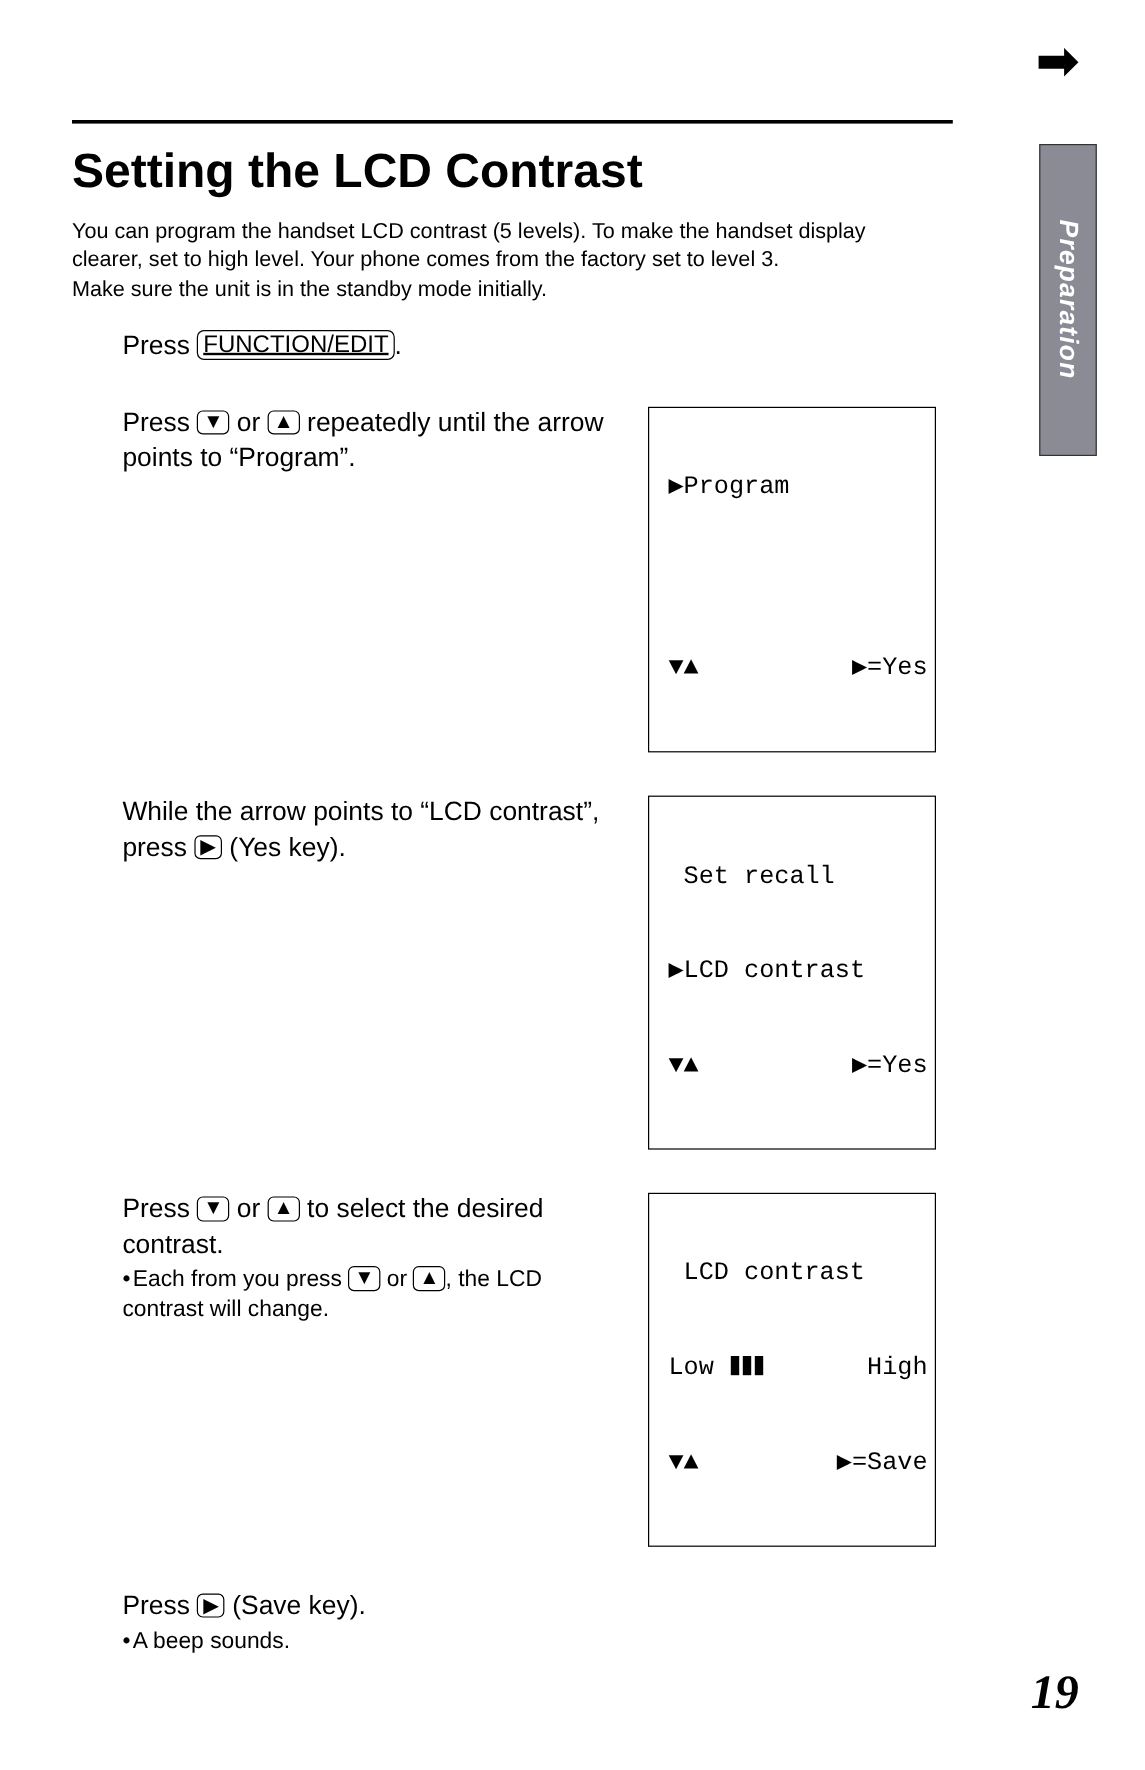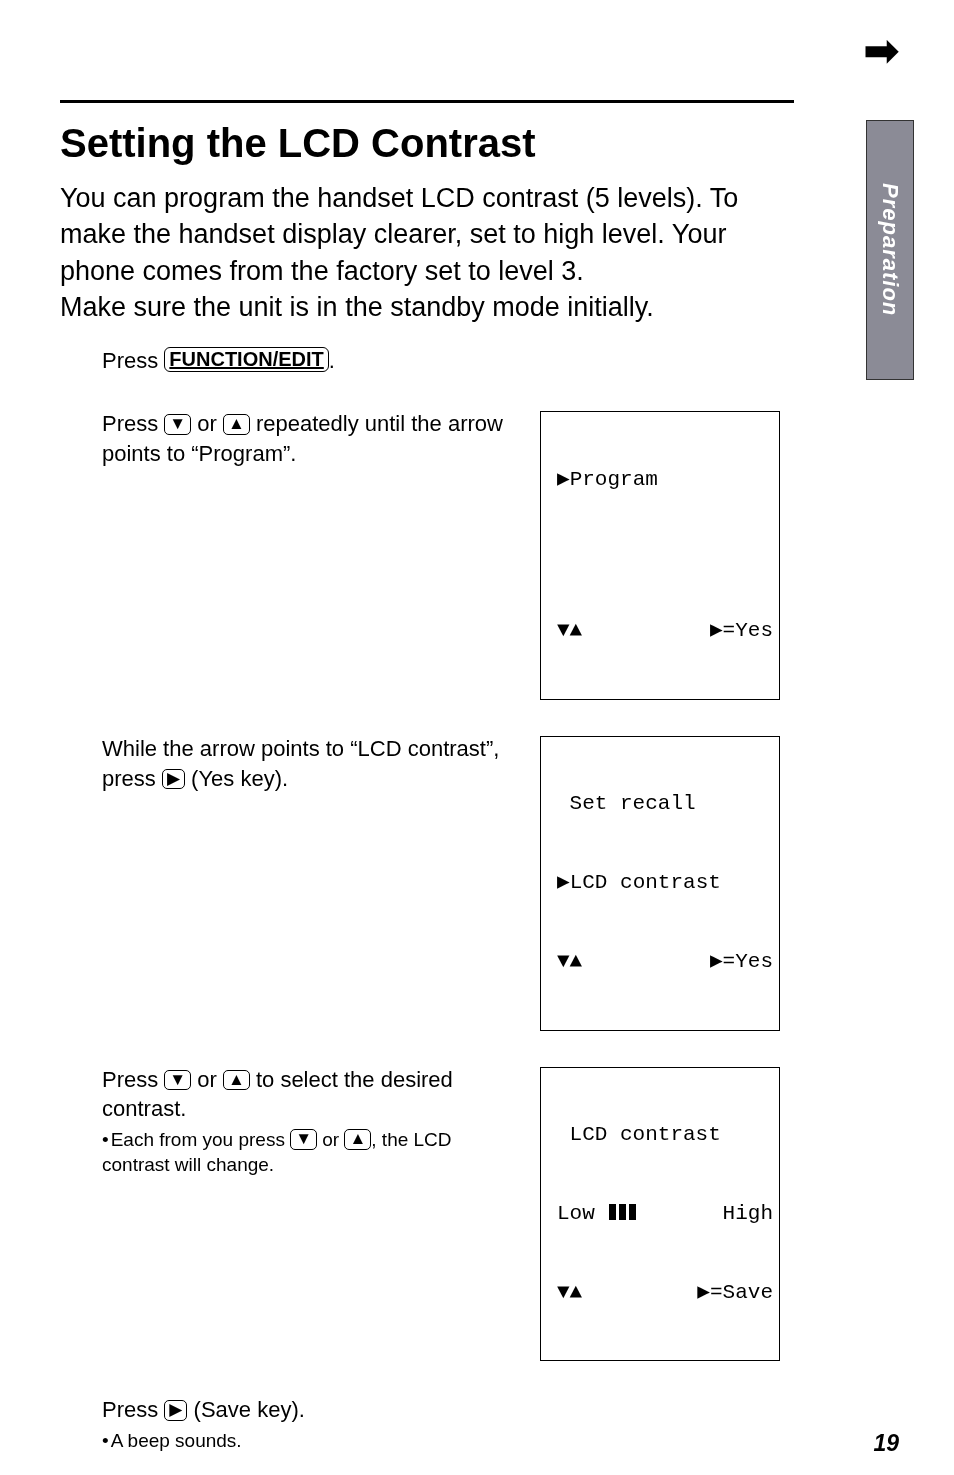--- a/index.html
+++ b/index.html
@@ -52,21 +52,21 @@
     font-weight: bold;
     font-size: 22px;
     letter-spacing: 1px;
   }
   h1 {
     font-size: 40px;
     font-weight: bold;
     margin: 12px 0 14px 0;
   }
   .intro {
-    font-size: 27px;
+    font-size: 18px;
     line-height: 1.35;
     margin-right: 110px;
   }
   .intro .bold { font-weight: normal; }
   .steps {
     margin-top: 20px;
     margin-left: 42px;
     margin-right: 110px;
   }
   .step {
@@ -79,21 +79,21 @@
     flex: 0 0 410px;
     font-size: 22px;
     line-height: 1.35;
   }
   .step-text .mono { font-family: Liberation Sans, sans-serif; }
   .boxed-btn {
     display: inline-block;
     border: 1px solid #000;
     border-radius: 6px;
     padding: 0px 4px 0px 4px;
-    font-weight: bold;
+    font-weight: normal;
     font-size: 20px;
     line-height: 1.15;
     vertical-align: 2px;
     text-decoration: underline;
   }
   .arrow-btn {
     display: inline-block;
     border: 1px solid #000;
     border-radius: 5px;
     padding: 0 4px;
@@ -129,26 +129,26 @@
     margin: 0 2px;
   }
   .bars span {
     display: inline-block;
     width: 7px;
     height: 16px;
     background: #000;
   }
   .page-num {
     position: absolute;
-    bottom: 18px;
+    bottom: 42px;
     right: 55px;
-    font-size: 23px;
+    font-size: 40px;
     font-weight: bold;
     font-style: italic;
-    font-family: Liberation Sans, sans-serif;
+    font-family: Liberation Serif, serif;
   }
 </style>
 </head>
 <body>
 
 <div class="page">
 
   <div class="top-arrow">➡</div>
 
   <hr class="hr-top">

